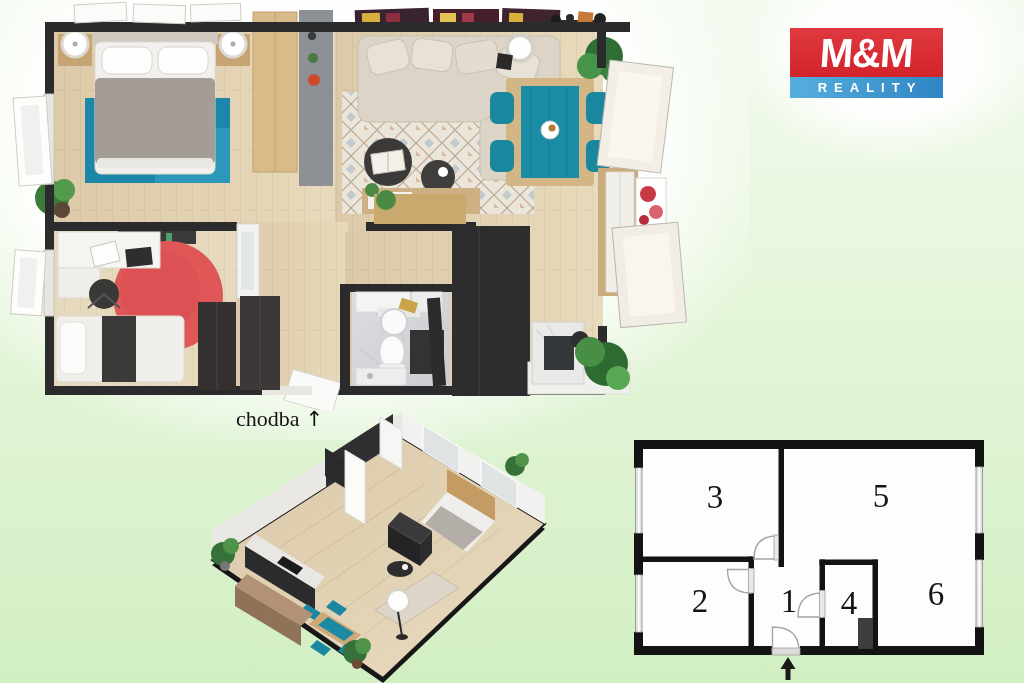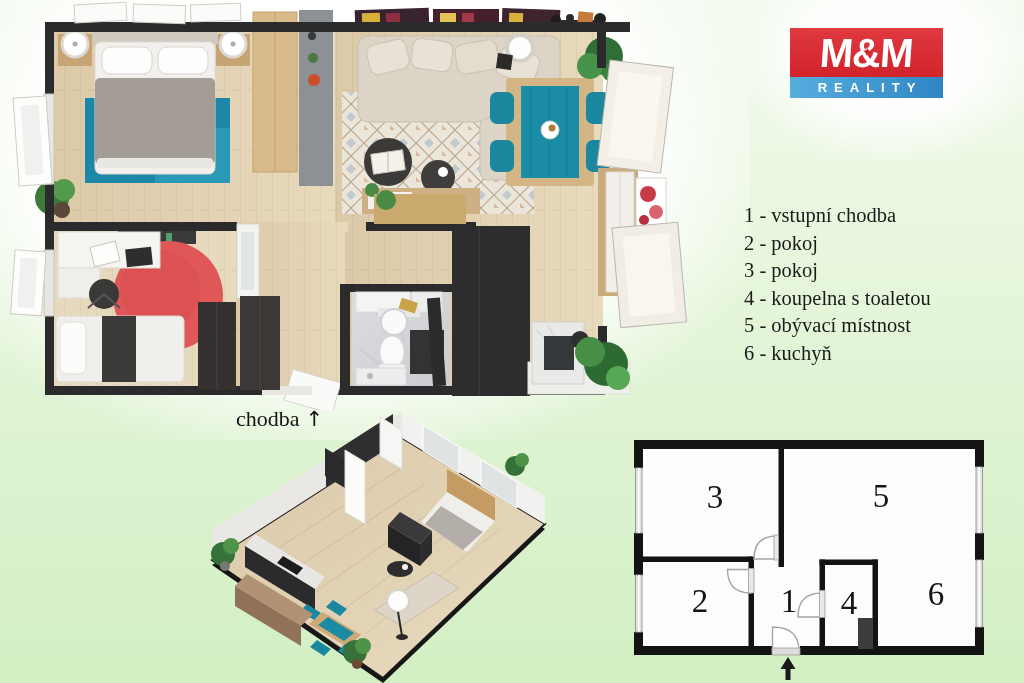--- a/index.html
+++ b/index.html
@@ -301,28 +301,20 @@
   <div class="logo">
     <div class="logo-red">
       <span class="mm">M&amp;M</span>
       <span class="logo-star">✦</span>
     </div>
     <div class="logo-blue">
       <span class="rty">REALITY</span>
     </div>
   </div>
 
-  <div class="legend">
-    <div>1 - vstupní chodba</div>
-    <div>2 - pokoj</div>
-    <div>3 - pokoj</div>
-    <div>4 - koupelna s toaletou</div>
-    <div>5 - obývací místnost</div>
-    <div>6 - kuchyň</div>
-  </div>
 
   <div class="vstup">
     <span>chodba</span><span class="arrow">↑</span>
   </div>
 
   <svg id="iso-view" width="380" height="271" viewBox="0 0 380 271">
     <defs>
       <linearGradient id="isoWood" x1="0" y1="0" x2="1" y2="1">
         <stop offset="0" stop-color="#dac8a8"></stop>
           <stop offset="1" stop-color="#e9dbbf"></stop>

